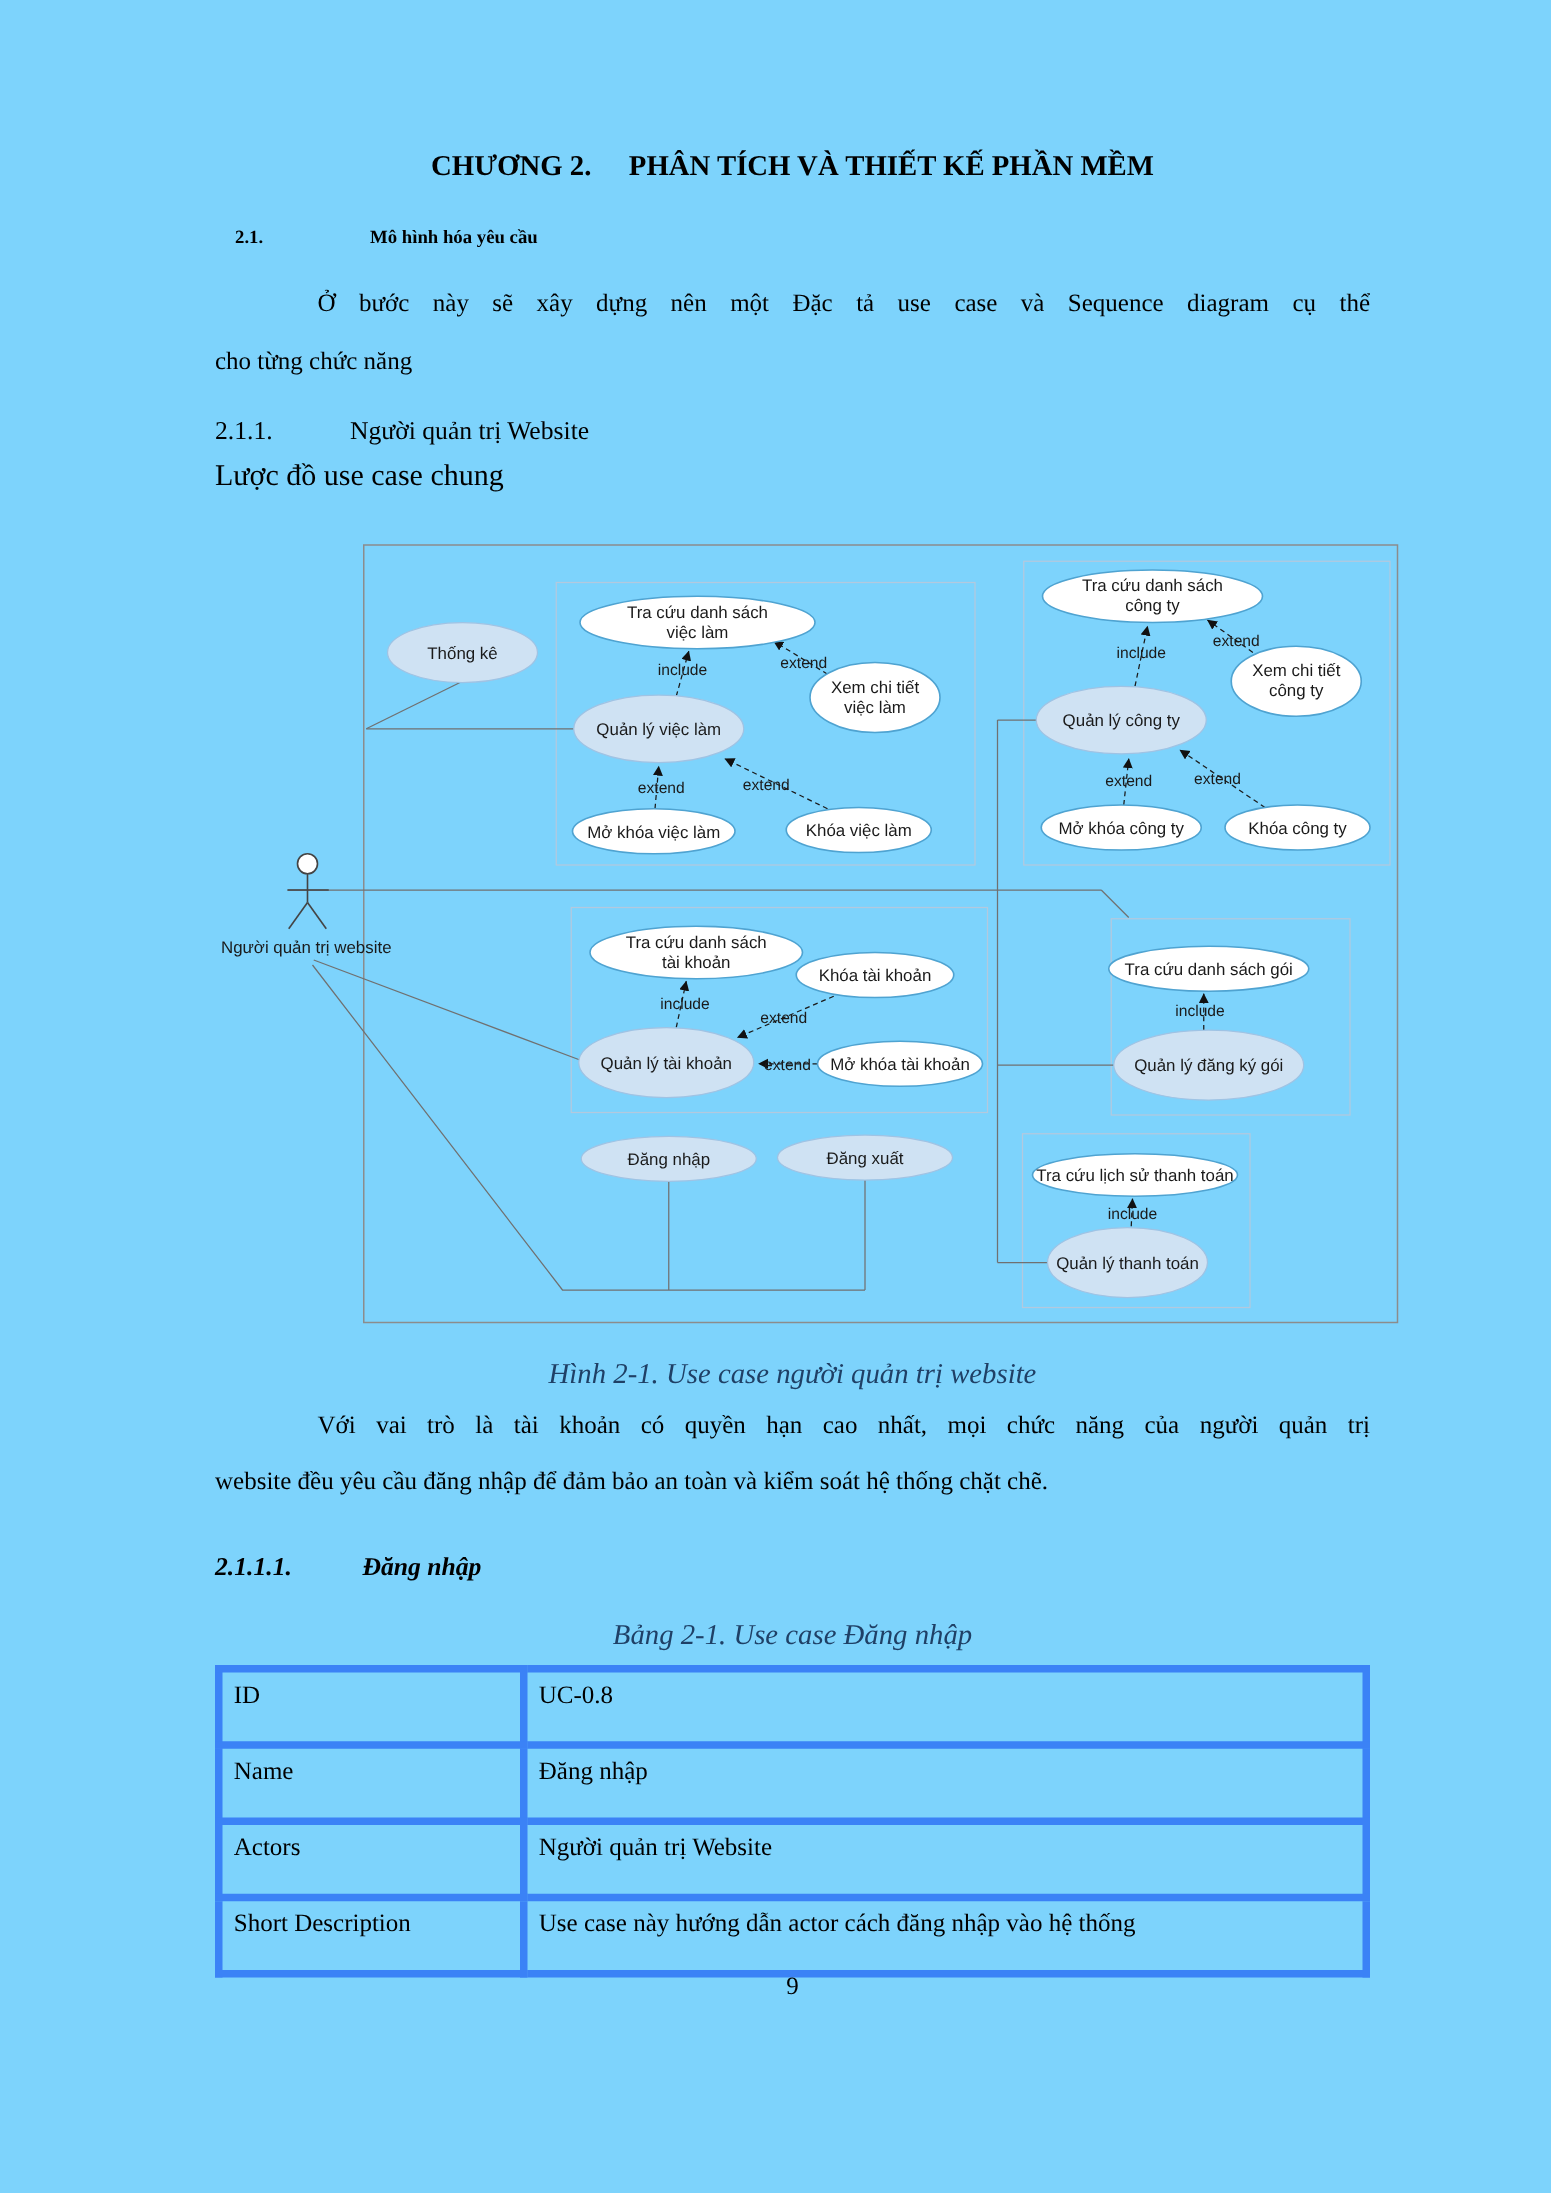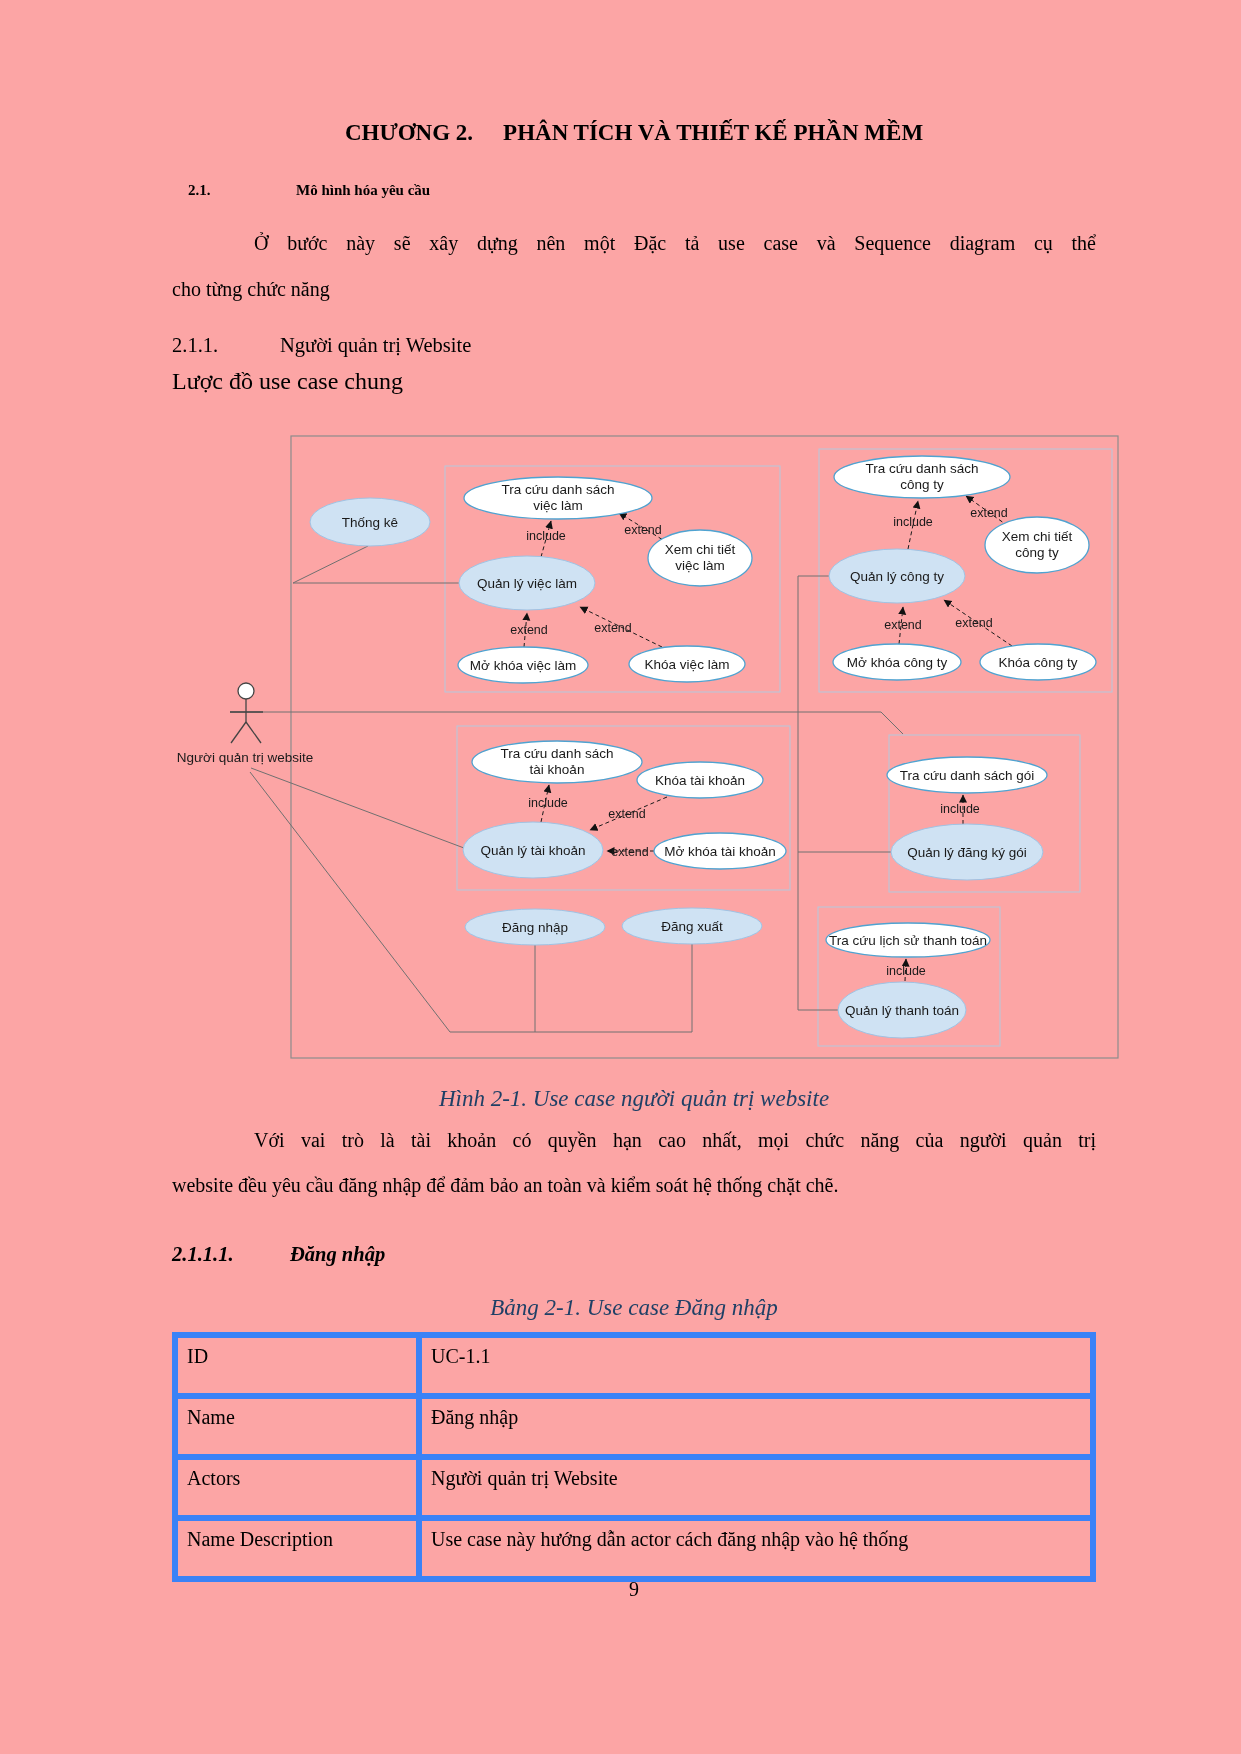--- a/index.html
+++ b/index.html
@@ -1,18 +1,18 @@
 <!DOCTYPE html>
 <html><head>
 <meta charset="utf-8">
 <style>
   html,body { margin:0; padding:0; background:#e8e8e8; }
   .page {
     position:relative; width:1241px; height:1754px; margin:0 auto;
-    background:#fca5a5; font-family:"Liberation Serif", serif; color:#000;
+    background:#7dd3fc; font-family:"Liberation Serif", serif; color:#000;
     overflow:hidden;
   }
   .abs { position:absolute; }
   .doc-title {
     left:172px; width:924px; top:120px; text-align:center;
     font-weight:bold; font-size:23px; white-space:nowrap;
   }
   .doc-title .num { padding-right:30px; }
   .h2 { left:188px; width:924px; top:182px; font-weight:bold; font-size:15px; }
   .h2 .num, .h3 .num { display:inline-block; min-width:108px; }
@@ -249,32 +249,32 @@
   <div class="abs h4">
     <span class="num">2.1.1.1.</span><span>Đăng nhập</span>
   </div>
 
   <div class="abs caption tabcap">Bảng 2-1. Use case Đăng nhập</div>
 
   <table class="uc">
     <tbody>
       <tr>
         <td class="k">ID</td>
-        <td>UC-1.1</td>
+        <td>UC-0.8</td>
       </tr>
       <tr>
         <td class="k">Name</td>
         <td>Đăng nhập</td>
       </tr>
       <tr>
         <td class="k">Actors</td>
         <td>Người quản trị Website</td>
       </tr>
       <tr>
-        <td class="k">Name Description</td>
+        <td class="k">Short Description</td>
         <td>Use case này hướng dẫn actor cách đăng nhập vào hệ thống</td>
       </tr>
     </tbody>
   </table>
 
   <div class="abs pagenum">9</div>
 
 </div>
 
 </body></html>

